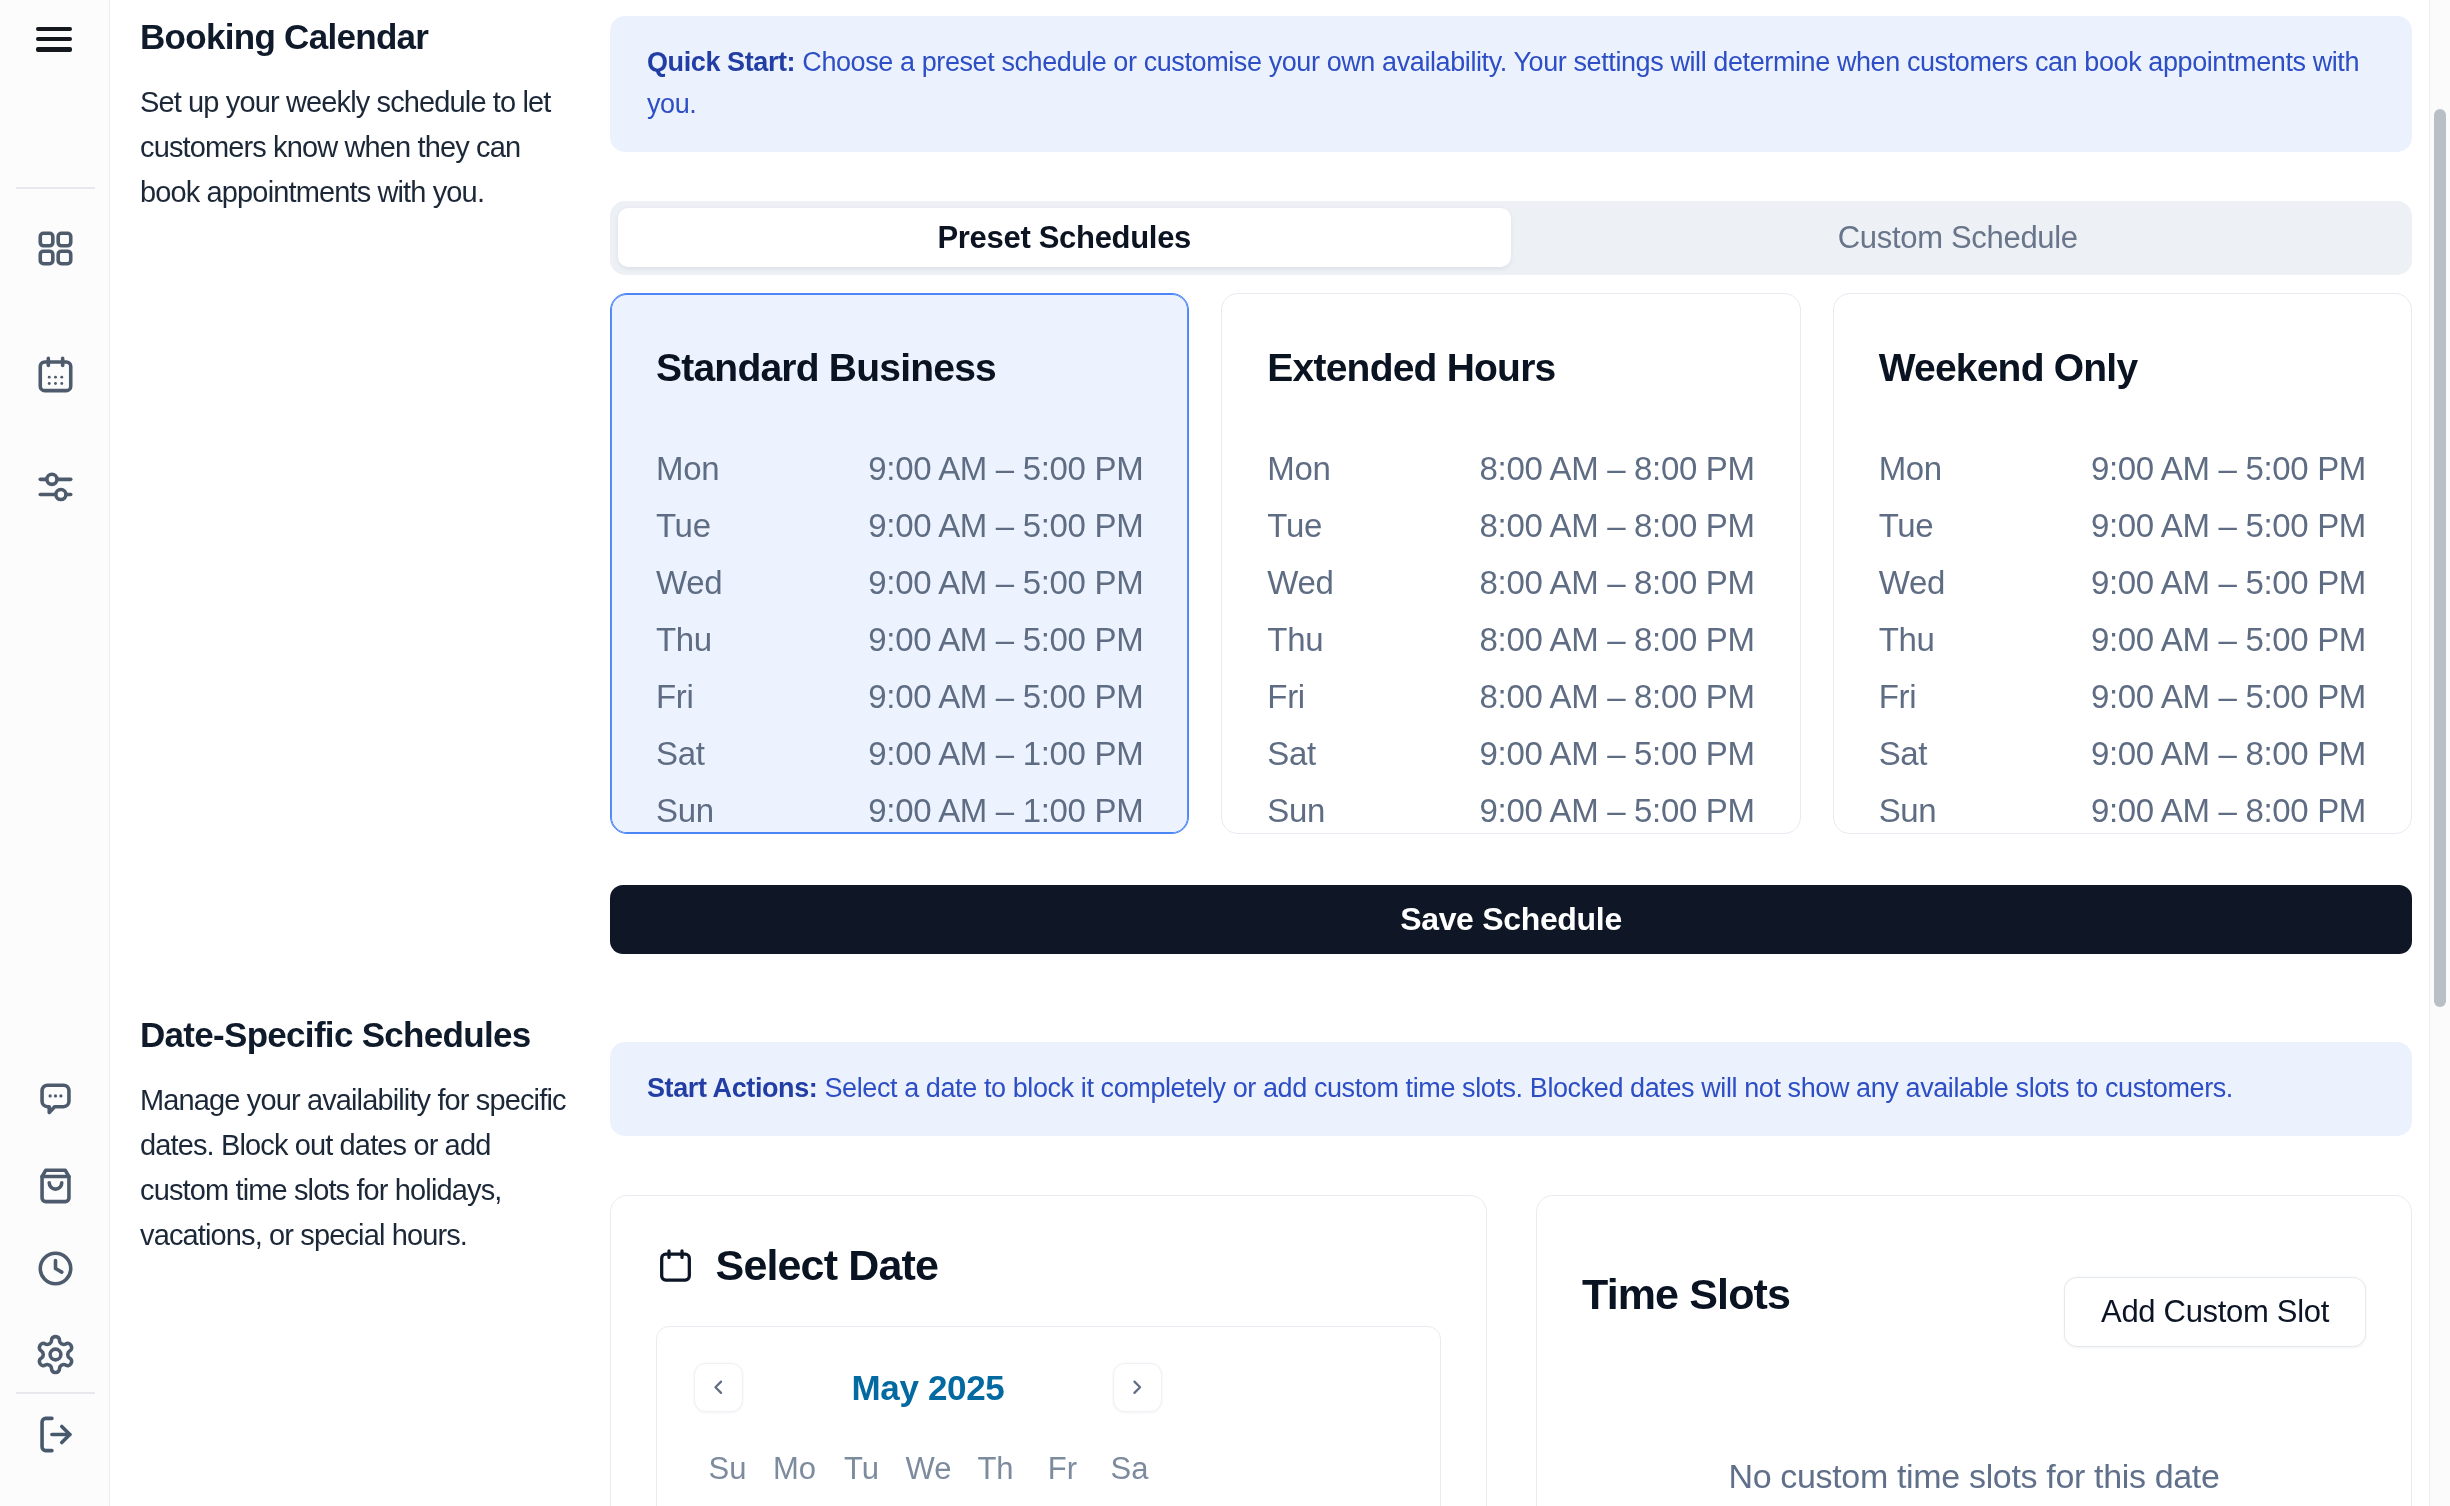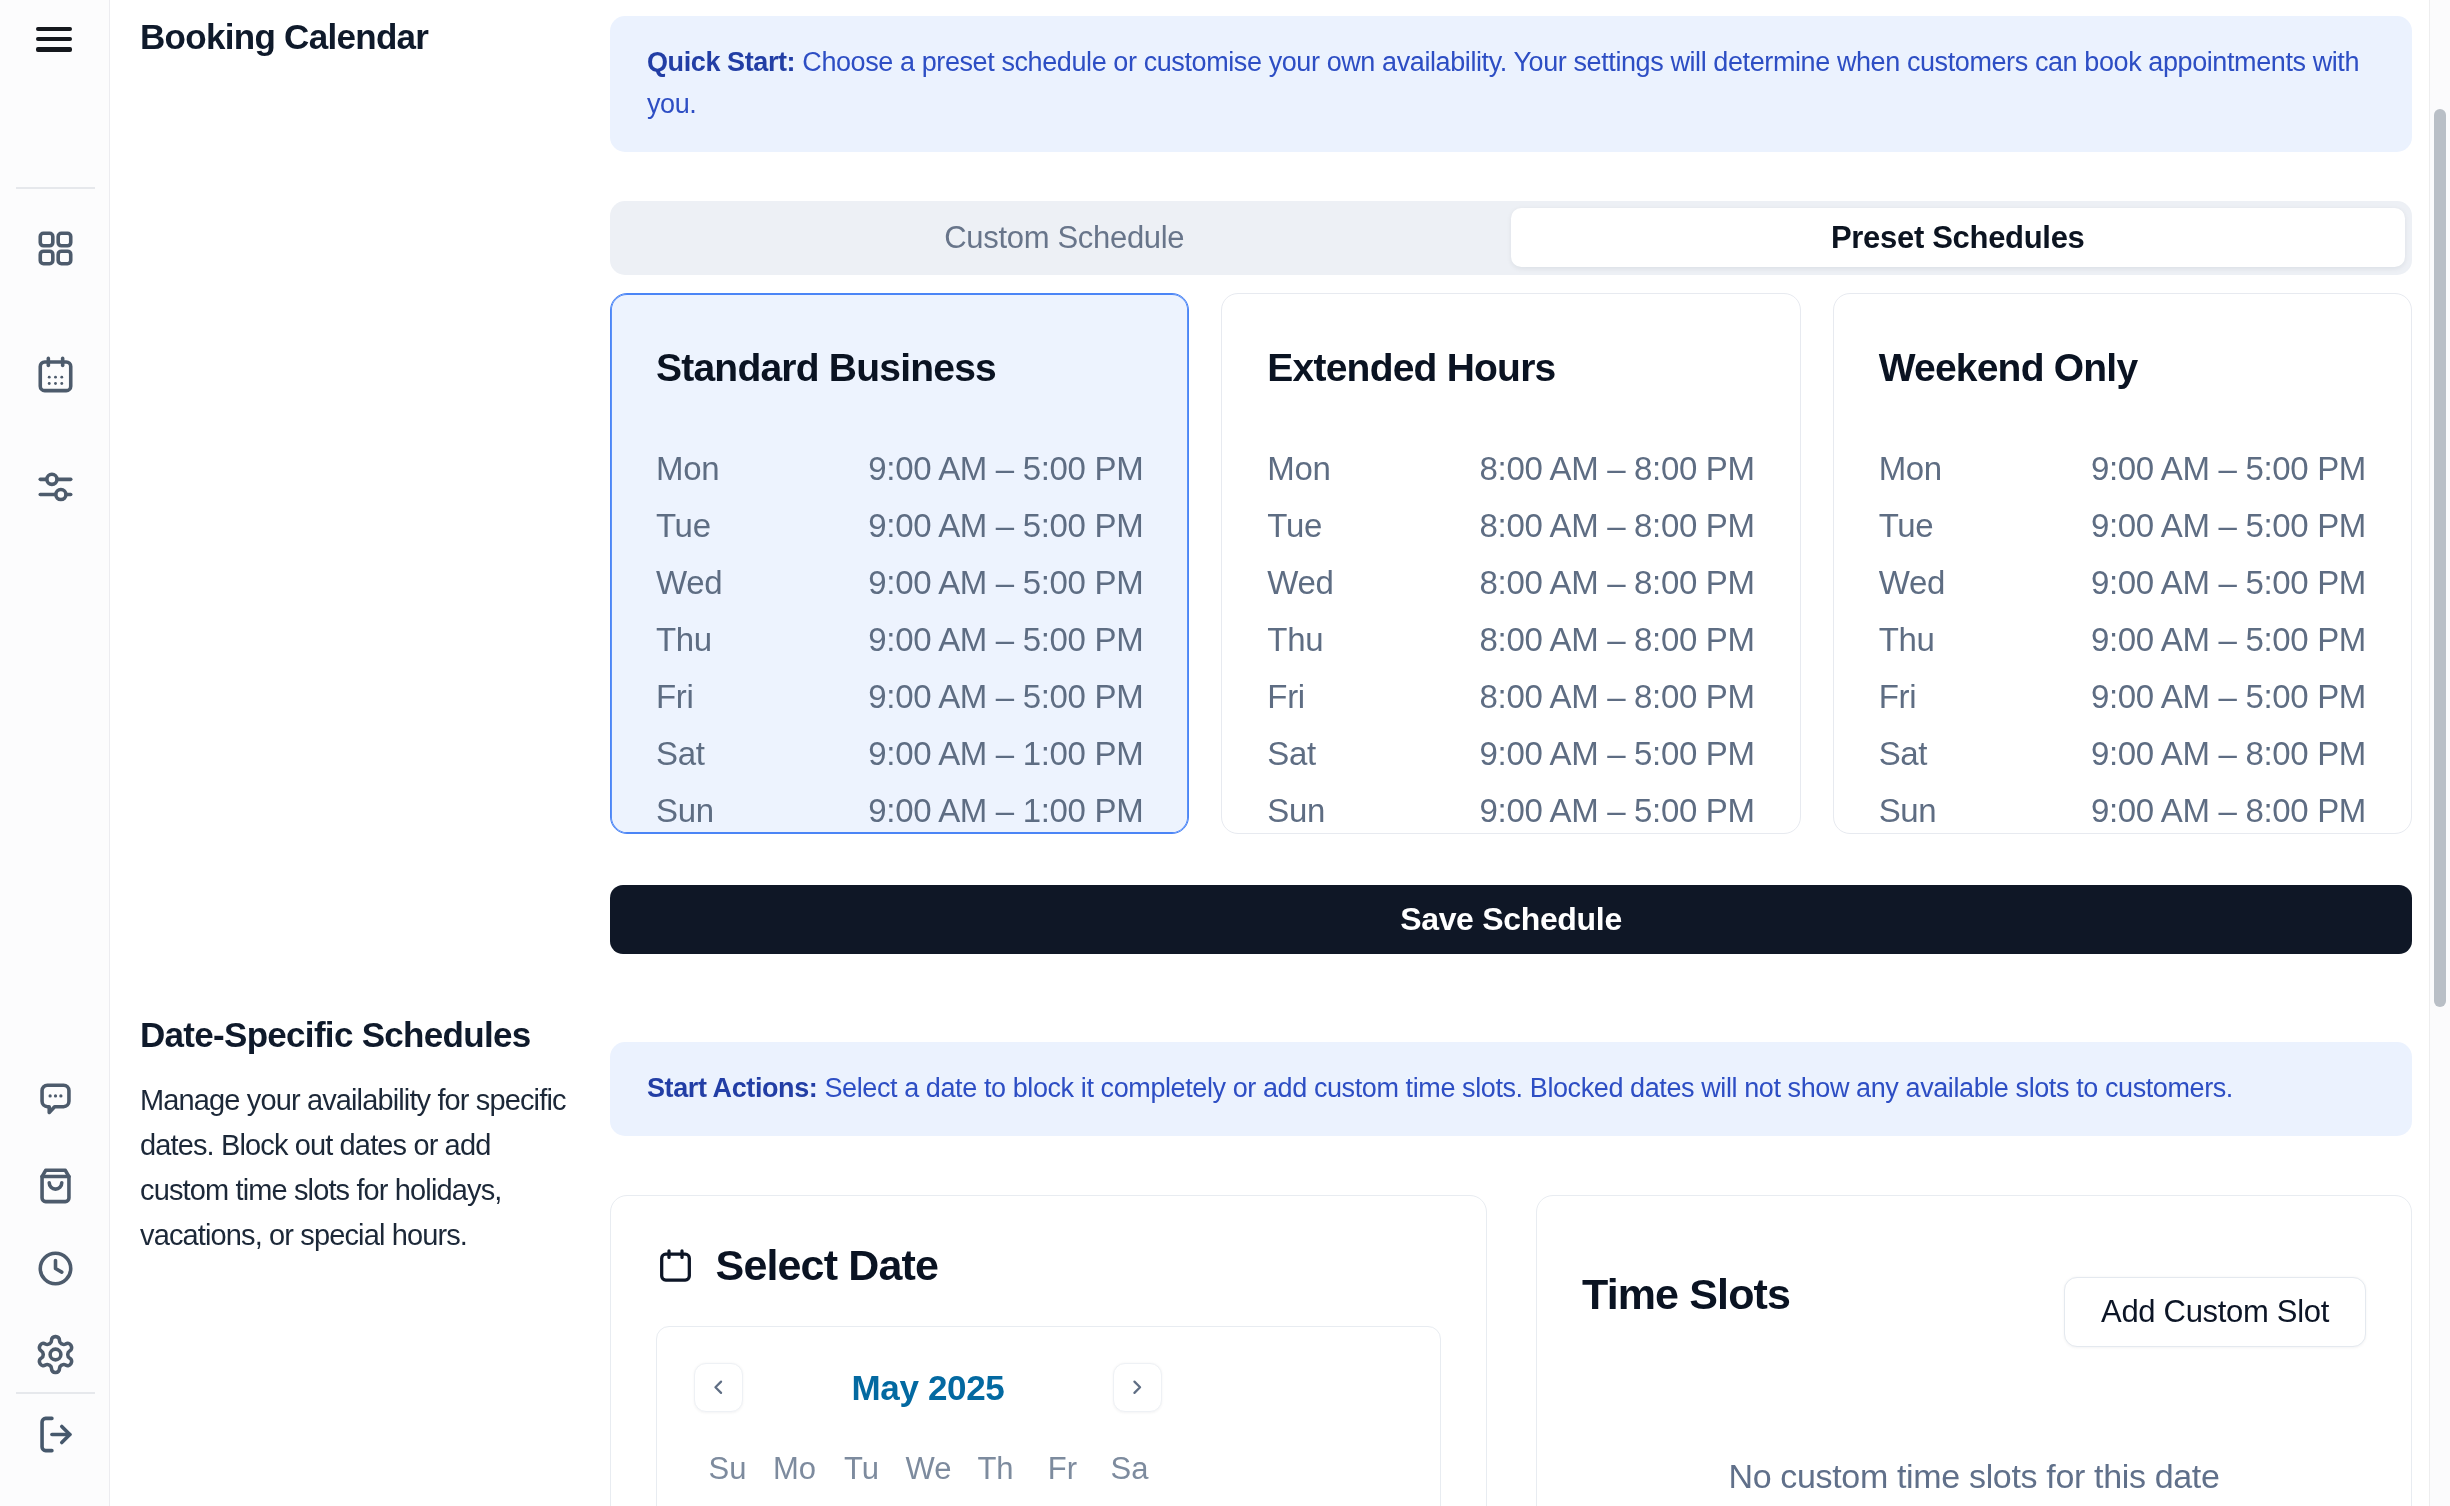--- a/index.html
+++ b/index.html
@@ -166,36 +166,37 @@
     <svg viewBox="0 0 24 24" fill="none" stroke="currentColor" stroke-width="2" stroke-linecap="round" stroke-linejoin="round">
       <path d="M10 21H6.5a2 2 0 0 1-2-2V5a2 2 0 0 1 2-2H10"></path>
       <polyline points="15.5 16.5 20 12 15.5 7.5"></polyline>
         <line x1="20" y1="12" x2="10" y2="12"></line>
     </svg>
   </div>
 </aside>
 
 <section class="info-block" id="booking-info">
   <h2>Booking Calendar</h2>
+  <p>Set up your weekly schedule to let customers know when they can book appointments with you.</p>
 </section>
 
 <section class="info-block" id="date-info">
   <h2>Date-Specific Schedules</h2>
   <p>Manage your availability for specific dates. Block out dates or add custom time slots for holidays, vacations, or special hours.</p>
 </section>
 
 <main class="main">
 
   <div class="banner" id="quick-start">
     <span><b>Quick Start:</b><span> Choose a preset schedule or customise your own availability. Your settings will determine when customers can book appointments with you.</span></span>
   </div>
 
   <div class="tabs">
+    <div class="tab active">Preset Schedules</div>
     <div class="tab">Custom Schedule</div>
-    <div class="tab active">Preset Schedules</div>
   </div>
 
   <div class="cards">
 
     <div class="sched-card selected">
       <h3>Standard Business</h3>
       <div class="day-rows">
 
           <div class="day-row">
             <span>Mon</span>

